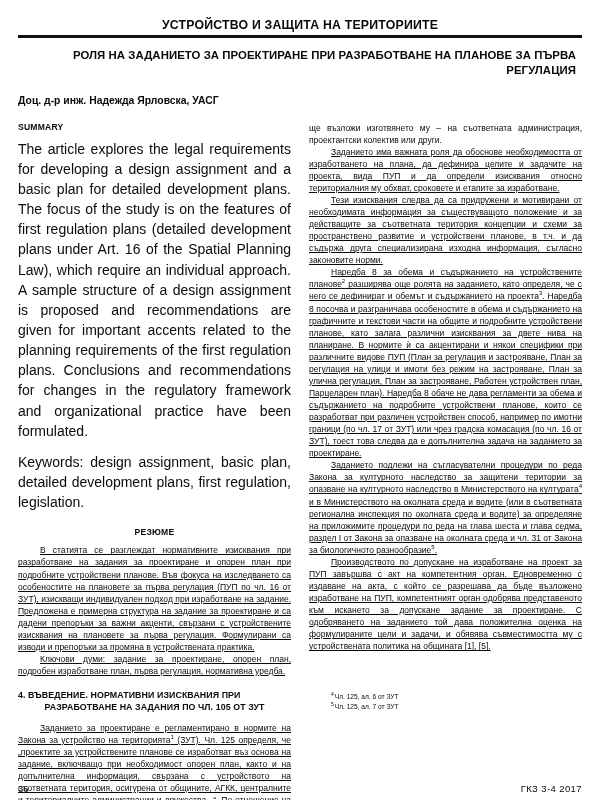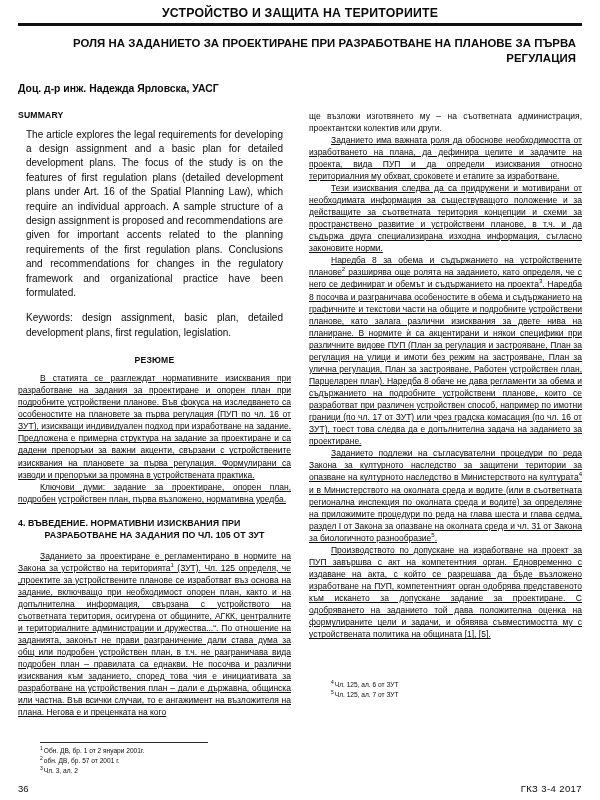--- a/index.html
+++ b/index.html
@@ -12,21 +12,21 @@
     background: #ffffff;
     font-family: "Liberation Sans", sans-serif;
     color: #0a0a0a;
     overflow: hidden;
     position: relative;
   }
   .page {
     width: 600px;
     height: 800px;
     box-sizing: border-box;
-    padding: 4px 18px;
+    padding: 16px 18px;
     position: relative;
   }
 
   
   .running-head {
     text-align: center;
     font-weight: bold;
     font-size: 12.3px;
     letter-spacing: 0.2px;
     padding-top: 3px;
@@ -99,24 +99,24 @@
     line-height: 1.42;
     text-align: justify;
     margin: 0 0 0 0;
     hyphens: none;
   }
   p.body.indent {
     text-indent: 22px;
     text-decoration: underline;
   }
   p.abs {
-    font-size: 10px;
+    font-size: 14px;
     line-height: 1.44;
     text-align: justify;
-    margin: 8px;
+    margin: 0;
   }
   p.abs.kw {
     margin-top: 11px;
   }
 
   sup {
     font-size: 6px;
     vertical-align: super;
     line-height: 0;
   }
@@ -178,21 +178,21 @@
   <div class="columns">
 
     <div class="col col-left">
 
       <h2 class="sec-label">SUMMARY</h2>
       <p class="abs">The article explores the legal requirements for developing a design assignment and a basic plan for detailed development plans. The focus of the study is on the features of first regulation plans (detailed development plans under Art. 16 of the Spatial Planning Law), which require an individual approach. A sample structure of a design assignment is proposed and recommendations are given for important accents related to the planning requirements of the first regulation plans. Conclusions and recommendations for changes in the regulatory framework and organizational practice have been formulated.</p>
       <p class="abs kw">Keywords: design assignment, basic plan, detailed development plans, first regulation, legislation.</p>
 
       <h2 class="sec-label spaced" style="margin-top:15px">РЕЗЮМЕ</h2>
       <p class="body indent">В статията се разглеждат нормативните изисквания при разработване на задания за проектиране и опорен план при подробните устройствени планове. Във фокуса на изследването са особеностите на плановете за първа регулация (ПУП по чл. 16 от ЗУТ), изискващи индивидуален подход при изработване на задание. Предложена е примерна структура на задание за проектиране и са дадени препоръки за важни акценти, свързани с устройствените изисквания на плановете за първа регулация. Формулирани са изводи и препоръки за промяна в устройствената практика.</p>
-      <p class="body indent">Ключови думи: задание за проектиране, опорен план, подробен устройствен план, първа възложено, нормативна уредба.</p>
+      <p class="body indent">Ключови думи: задание за проектиране, опорен план, подробен изработване план, първа регулация, нормативна уредба.</p>
 
       <div class="sec-heading">
         <span class="ln first">4. ВЪВЕДЕНИЕ. НОРМАТИВНИ ИЗИСКВАНИЯ ПРИ</span>
         <span class="ln">РАЗРАБОТВАНЕ НА ЗАДАНИЯ ПО ЧЛ. 105 ОТ ЗУТ</span>
       </div>
 
       <p class="body indent"><span>Заданието за проектиране е регламентирано в нормите на Закона за устройство на територията</span><sup>1</sup><span> (ЗУТ). Чл. 125 определя, че „проектите за устройствените планове се изработват въз основа на задание, включващо при необходимост опорен план, както и на допълнителна информация, свързана с устройството на съответната територия, осигурена от общините, АГКК, централните и териториалните администрации и дружества...“. По отношение на заданията, законът не прави разграничение дали става дума за общ или подробен устройствен план, в т.ч. не разграничава вида подробен план – правилата са еднакви. Не посочва и различни изисквания към заданието, според това чия е инициативата за разработване на устройствения план – дали е държавна, общинска или частна. Във всички случаи, то е ангажимент на възложителя на плана. Негова е и преценката на кого</span></p>
 
       <div class="fn-area-left">
         <div class="fn-rule"></div>

